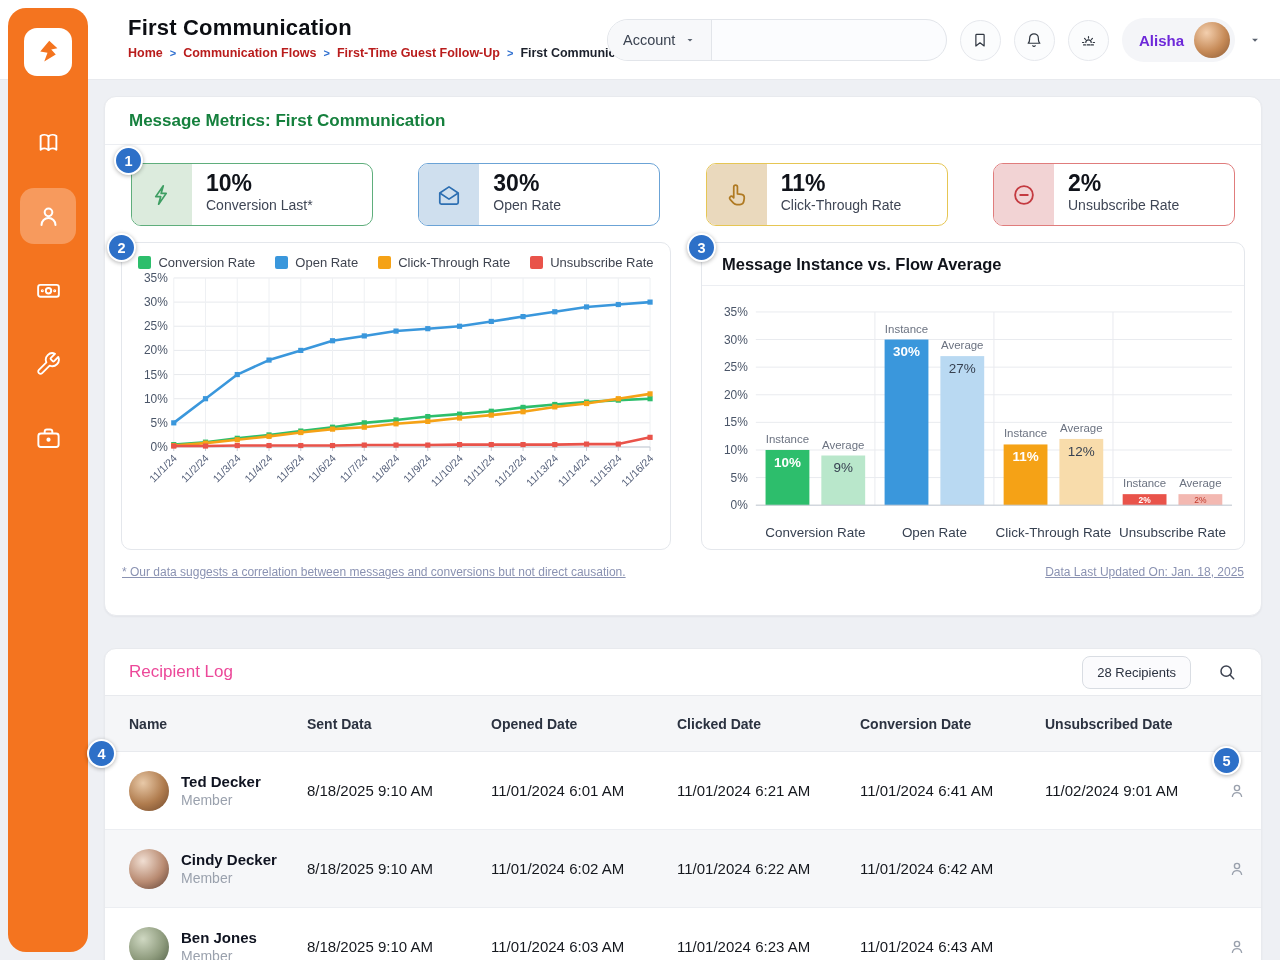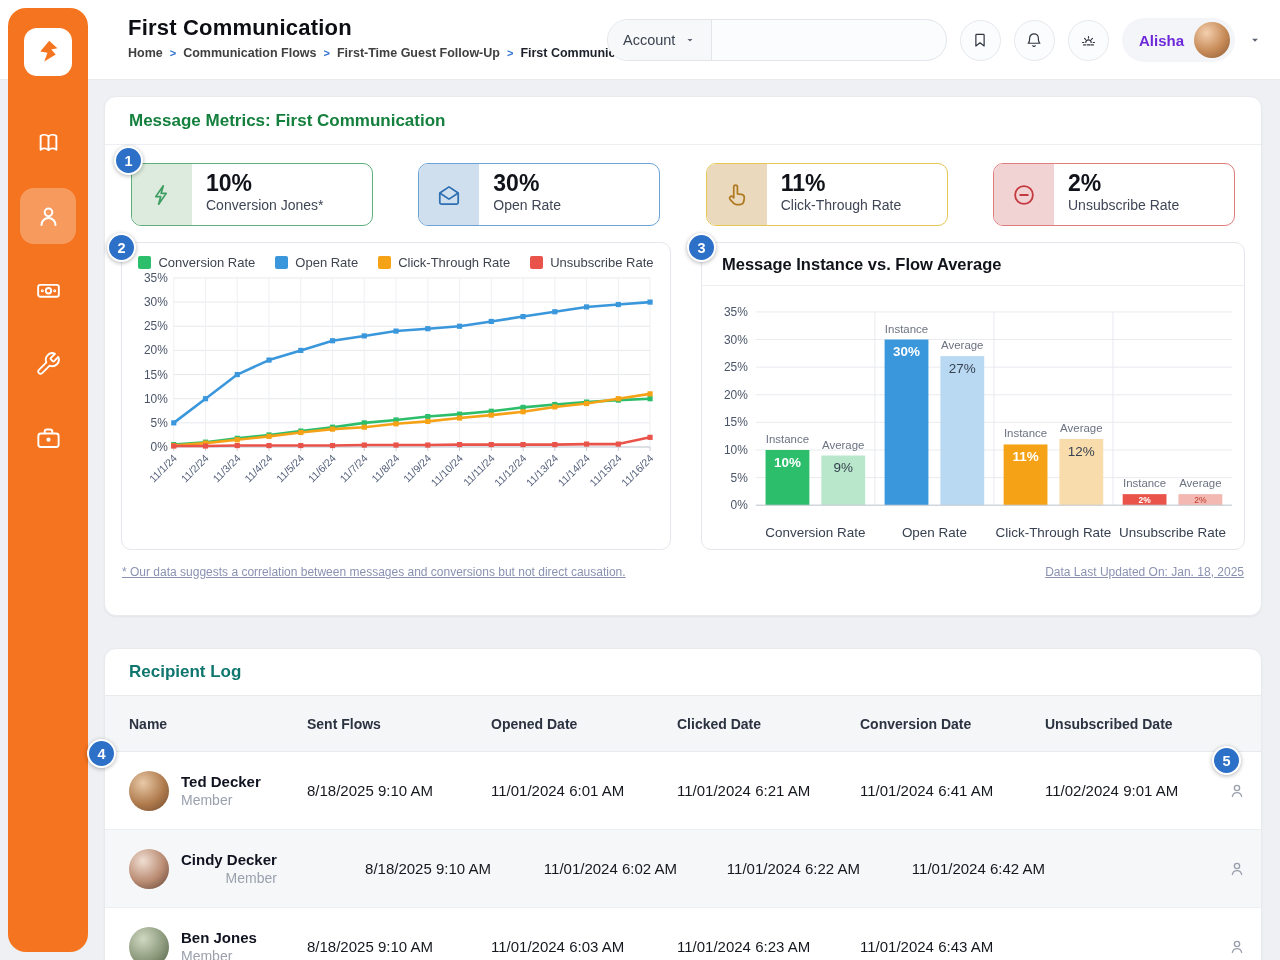--- a/index.html
+++ b/index.html
@@ -4,21 +4,21 @@
 <style>
   * { margin:0; padding:0; box-sizing:border-box; }
   html,body { width:1280px; height:960px; overflow:hidden; }
   body { position:relative; background:#eef0f4; font-family:"Liberation Sans",sans-serif; color:#10131a; }
 
   
   .topbar { position:absolute; left:0; top:0; right:0; height:80px; background:#fff; border-bottom:1px solid #e8eaee; z-index:1;padding-left:24px; }
   .topbar-left { position:absolute; left:128px; top:15px; }
   .page-title { font-size:22px; font-weight:800; color:#0c0e13; letter-spacing:.2px; }
   .breadcrumb { margin-top:5px; font-size:12.5px; display:flex; align-items:center; gap:7px; }
-  .crumb-link { color:#404040; font-weight:600; }
+  .crumb-link { color:#b91c1c; font-weight:600; }
   .crumb-sep::before { content:">"; color:#2e6fd0; font-weight:700; font-size:11px; }
   .crumb-current { color:#1c212c; font-weight:600; }
   .topbar-right { position:absolute; right:18px; top:18px; display:flex; align-items:center; gap:13px; }
   .search-pill { width:340px; height:42px; border:1px solid #e2e5ea; border-radius:21px; background:#fbfcfe; display:flex; overflow:hidden; }
   .account-seg { display:flex; align-items:center; gap:9px; padding:0 15px; font-size:14.5px; color:#3b4351; background:#f7f8fa; border-right:1px solid #e2e5ea; cursor:pointer; }
   .search-seg { flex:1; }
   .search-seg input { width:100%; height:100%; border:0; outline:0; background:transparent; padding:0 14px; font-size:14px; font-family:inherit; }
   .circle-btn { width:41px; height:41px; border-radius:50%; border:1px solid #e6e8ed; background:#fbfcfd; display:flex; align-items:center; justify-content:center; cursor:pointer; }
   .user-chip { height:44px; border-radius:22px; background:#f4f5f8; display:flex; align-items:center; gap:10px; padding:4px 5px 4px 17px; cursor:pointer; }
   .user-name { font-size:15px; font-weight:700; color:#6d28d9; }
@@ -52,27 +52,27 @@
   .chart-body { padding:4px 8px 2px; }
   .chart-legend { display:flex; justify-content:center; gap:20px; font-size:13px; color:#3f4450; margin:8px 0 0; }
   .chart-legend .li { display:flex; align-items:center; gap:7px; }
   .chart-legend .sw { width:13px; height:13px; border-radius:2px; display:inline-block; }
 
   .foot-row { display:flex; justify-content:space-between; padding:15px 17px 0; font-size:12px; color:#8a92b2;text-decoration:underline; }
 
   
   .log-panel { left:104px; top:648px; width:1158px; height:345px; overflow:hidden; border-radius:12px 12px 0 0; }
   .log-head { height:47px; display:flex; align-items:center; justify-content:space-between; padding:0 24px; border-bottom:1px solid #e8eaee; }
-  .log-title { font-size:17px; font-weight:700; color:#0f766e; }
+  .log-title { font-size:17px; font-weight:400; color:#ec4899; }
   .log-head-right { display:flex; align-items:center; gap:26px; }
   .count-pill { border:1px solid #d9dde3; border-radius:8px; padding:8px 14px; font-size:13px; color:#2b3240; background:#fbfbfd; cursor:pointer; }
   .tbl-grid { display:grid; grid-template-columns:178px 184px 186px 183px 185px 184px 1fr; padding:0 24px; align-items:center; }
   .tbl-header { height:56px; background:#f5f6f8; font-size:14px; font-weight:700; color:#2b3240; border-bottom:1px solid #e8eaee; }
   .tbl-row { height:78px; font-size:15px; color:#15181e; border-bottom:1px solid #eceef2; background:#fff; }
-  .tbl-row.alt { background:#f6f7f9;text-align:right; }
+  .tbl-row.alt { background:#f6f7f9; }
   .name-cell { display:flex; align-items:center; gap:12px; }
   .av-40 { width:40px; height:40px; flex:none; }
   .av-ted   { background:radial-gradient(circle at 35% 30%, #e8c9a8 0%, #b07c4e 55%, #6f472a 100%); }
   .av-cindy { background:radial-gradient(circle at 35% 30%, #f0ded2 0%, #b98b72 55%, #5d3f33 100%); }
   .av-ben   { background:radial-gradient(circle at 35% 30%, #cfd8c2 0%, #8d9a7c 55%, #4c5a42 100%); }
   .p-name { font-size:15px; font-weight:700; color:#0f1320; }
   .p-role { font-size:14px; color:#9aa1ad; margin-top:2px; }
   .row-action { justify-self:end; display:flex; cursor:pointer; }
 
   
@@ -188,21 +188,21 @@
 
   <div class="stat-row">
     <div class="stat-card" style="border-color:#5fae7c">
       <div class="stat-icon" style="background:#dcebdd">
         <svg width="26" height="26" viewBox="0 0 24 24" fill="none" stroke="#3f9e63" stroke-width="1.6" stroke-linejoin="round">
             <path d="M13.2 3.5L6.2 13.5h4.6l-1.9 7 7-10h-4.7l2-7z"></path>
           </svg>
       </div>
       <div class="stat-text">
         <div class="stat-value">10%</div>
-        <div class="stat-label">Conversion Jones*</div>
+        <div class="stat-label">Conversion Last*</div>
       </div>
     </div>
 
     <div class="stat-card" style="border-color:#6ba3d6">
       <div class="stat-icon" style="background:#cfdfee">
         <svg width="26" height="26" viewBox="0 0 24 24" fill="none" stroke="#2d6fb2" stroke-width="1.6" stroke-linejoin="round">
             <path d="M3.5 10.2L12 4.5l8.5 5.7V19a1.5 1.5 0 0 1-1.5 1.5H5A1.5 1.5 0 0 1 3.5 19z"></path>
             <path d="M3.5 10.2l8.5 5.6 8.5-5.6"></path>
           </svg>
       </div>
@@ -447,25 +447,32 @@
 
   <div class="foot-row">
     <span>* Our data suggests a correlation between messages and conversions but not direct causation.</span>
     <span>Data Last Updated On: Jan. 18, 2025</span>
   </div>
 </section>
 
 <section class="panel log-panel">
   <div class="log-head">
     <div class="log-title">Recipient Log</div>
+    <div class="log-head-right">
+      <button class="count-pill" style="font-family:inherit">28 Recipients</button>
+      <svg width="20" height="20" viewBox="0 0 24 24" fill="none" stroke="#3c4250" stroke-width="1.8" stroke-linecap="round">
+          <circle cx="11" cy="11" r="6.2"></circle>
+          <path d="M15.7 15.7L20 20"></path>
+        </svg>
+    </div>
   </div>
 
   <div class="tbl-grid tbl-header">
     <div>Name</div>
-    <div>Sent Flows</div>
+    <div>Sent Data</div>
     <div>Opened Date</div>
     <div>Clicked Date</div>
     <div>Conversion Date</div>
     <div>Unsubscribed Date</div>
     <div></div>
   </div>
 
   <div class="tbl-grid tbl-row">
     <div class="name-cell">
       <div class="avatar av-40 av-ted"></div>

